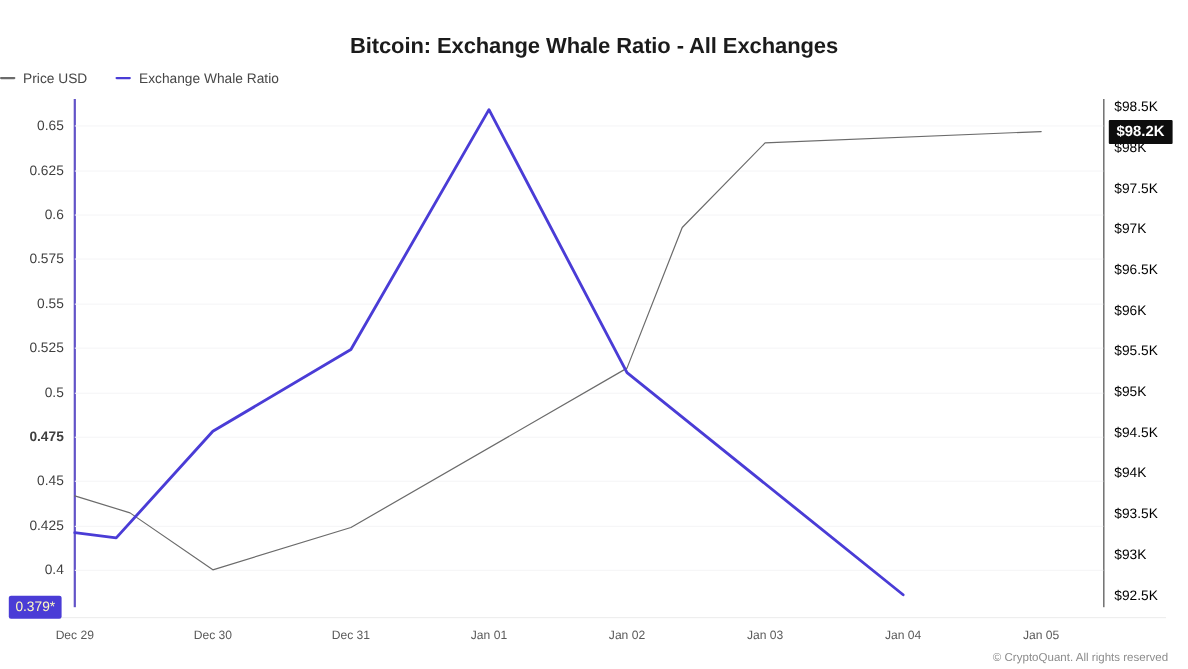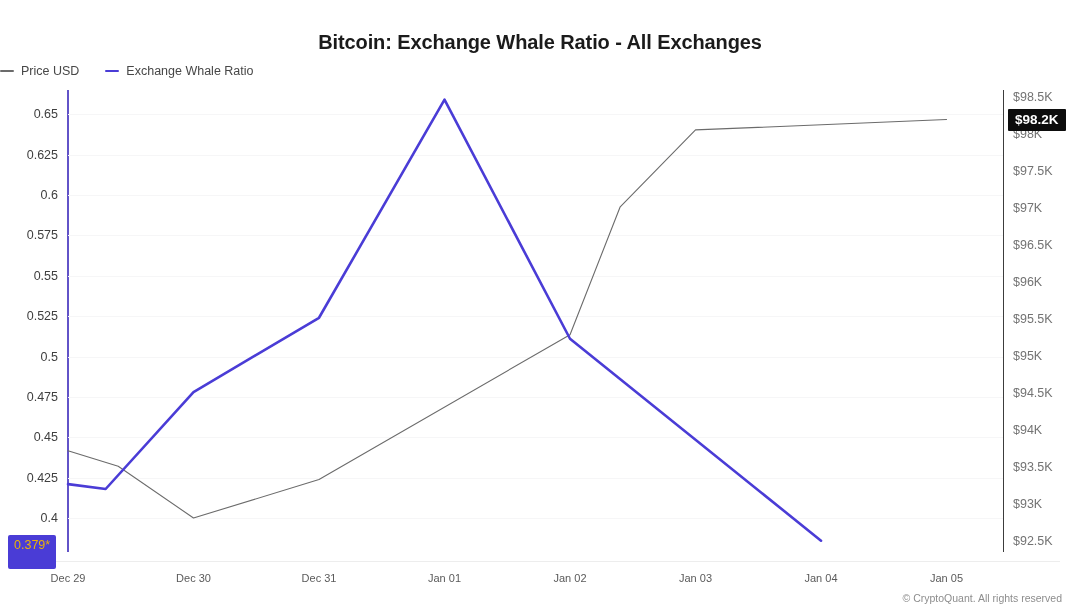--- a/index.html
+++ b/index.html
@@ -102,40 +102,40 @@
     font-size: 12.5px;
     color: #3f3f3f;
     text-align: right;
     white-space: nowrap;
     transform: translateY(-50%);
   }
   .ytick-right {
     position: absolute;
     left: 1013px;
     font-size: 12.5px;
-    color: #737373;
+    color: #000000;
     white-space: nowrap;
     transform: translateY(-50%);
   }
   .xtick {
     position: absolute;
     top: 560px;
     font-size: 11px;
     color: #5a5a5a;
     transform: translateX(-50%);
     white-space: nowrap;
   }
   
   .badge-left {
     position: absolute;
     left: 8px;
     background: #4a3cd6;
-    color: #eab308;
-    font-size: 12.5px;
-    padding: 3px 6px 17px 6px;
+    color: #fef9c3;
+    font-size: 12.5px;
+    padding: 3px 6px 4px 6px;
     border-radius: 2px;
     transform: translateY(-50%);
     white-space: nowrap;
   }
   .badge-right {
     position: absolute;
     left: 1008px;
     background: #0d0d0d;
     color: #ffffff;
     font-size: 13.5px;
@@ -215,21 +215,21 @@
     </div>
 
   <div id="ytick-left-host">
       <div class="ytick-left" style="top: 102.231px;">0.65</div>
       <div class="ytick-left" style="top: 142.615px;">0.625</div>
       <div class="ytick-left" style="top: 183px;">0.6</div>
       <div class="ytick-left" style="top: 223.385px;">0.575</div>
       <div class="ytick-left" style="top: 263.769px;">0.55</div>
       <div class="ytick-left" style="top: 304.154px;">0.525</div>
       <div class="ytick-left" style="top: 344.538px; padding-left: 28px;">0.5</div>
-      <div class="ytick-left" style="top: 384.923px;">0.475</div>
+      <div class="ytick-left" style="top: 384.923px; font-weight: bold;">0.475</div>
       <div class="ytick-left" style="top: 425.308px;">0.45</div>
       <div class="ytick-left" style="top: 465.692px;">0.425</div>
       <div class="ytick-left" style="top: 506.077px;">0.4</div>
     </div>
   <div id="ytick-right-host">
       <div class="ytick-right" style="top: 85.392px;">$98.5K</div>
       <div class="ytick-right" style="top: 122.352px;">$98K</div>
       <div class="ytick-right" style="top: 159.312px;">$97.5K</div>
       <div class="ytick-right" style="top: 196.272px;">$97K</div>
       <div class="ytick-right" style="top: 233.232px;">$96.5K</div>

